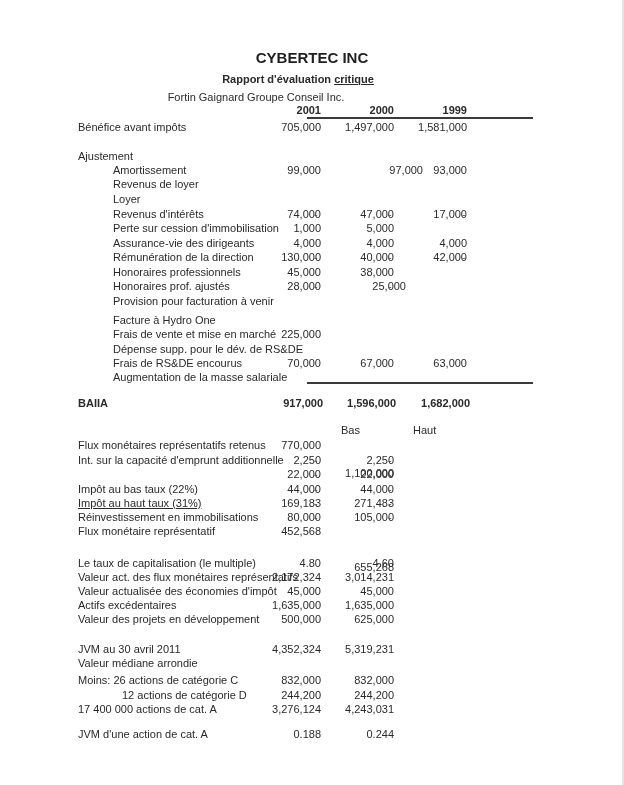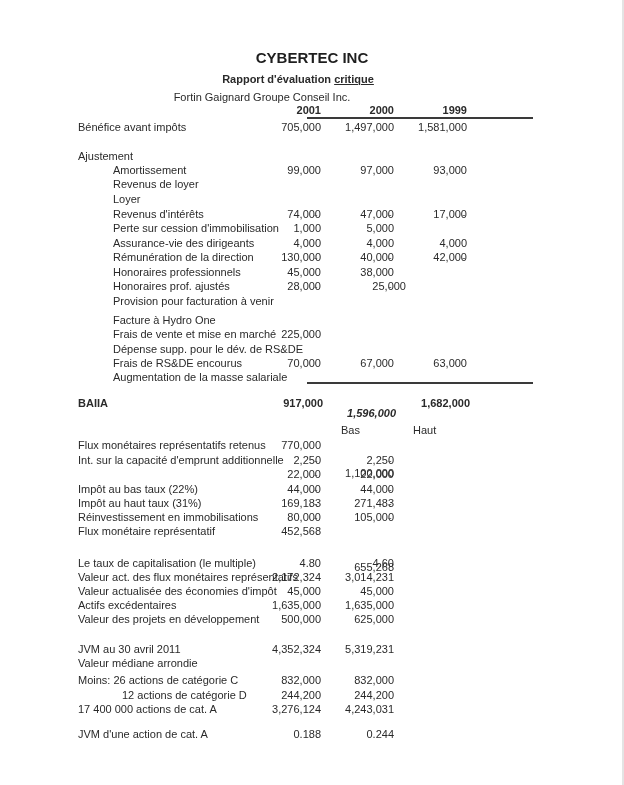--- a/index.html
+++ b/index.html
@@ -5,21 +5,21 @@
   html, body { margin: 0; padding: 0; }
   body {
     width: 624px; height: 785px; background: #ffffff; position: relative; overflow: hidden;
     font-family: "Liberation Sans", "DejaVu Sans", sans-serif; color: #2a2a2a; font-size: 11px;
   }
   .edge-right { position: absolute; right: 0; top: 0; width: 2px; height: 785px; background: #e4e4e4; }
   .abs { position: absolute; white-space: nowrap; line-height: 13px; }
   .title { left: 0; width: 624px; text-align: center; top: 51px; font-size: 15px; font-weight: bold; color: #1e1e1e; }
   .subtitle { left: 0; width: 596px; text-align: center; top: 73px; font-size: 11px; font-weight: bold; }
   .subtitle u { text-decoration: underline; }
-  .firm { left: 14px; width: 496px; text-align: center; top: 91px; font-size: 11px; }
+  .firm { left: 8px; width: 496px; text-align: center; top: 91px; font-size: 11px; }
   .hrule { position: absolute; left: 307px; width: 226px; height: 2px; background: #3a3a3a; }
   .lbl { left: 78px; }
   .lbl.ind { left: 113px; }
   .num { text-align: right; width: 90px; }
   .n1 { left: 231px; }   
   .n2 { left: 304px; }   
   .n3 { left: 377px; }   
   .bold { font-weight: bold; }
   .dash { position: absolute; line-height: 13px; color: #555; }
 </style>
@@ -42,21 +42,21 @@
   <div id="ebt-values">
       <div class="abs num" style="top: 121px; left: 231px;">705,000</div>
       <div class="abs num" style="top: 121px; left: 304px;">1,497,000</div>
       <div class="abs num" style="top: 121px; left: 377px;">1,581,000</div>
     </div>
 
   <div class="abs lbl" style="top:150px;">Ajustement</div>
   <div id="adjustments">
       <div class="abs lbl ind" style="top: 164px;">Amortissement</div>
       <div class="abs num" style="top: 164px; left: 231px;">99,000</div>
-      <div class="abs num" style="top: 164px; left: 304px;">97,000</div>
+      <div class="abs num" style="top: 164px; left: 304px; padding-left: 29px;">97,000</div>
       <div class="abs num" style="top: 164px; left: 377px;">93,000</div>
       <div class="abs lbl ind" style="top: 178px;">Revenus de loyer</div>
       <div class="abs lbl ind" style="top: 193px;">Loyer</div>
       <div class="abs lbl ind" style="top: 208px;">Revenus d'intérêts</div>
       <div class="abs num" style="top: 208px; left: 231px;">74,000</div>
       <div class="dash" style="top: 208px; left: 314px;">-</div>
       <div class="abs num" style="top: 208px; left: 304px;">47,000</div>
       <div class="dash" style="top: 208px; left: 388px;">-</div>
       <div class="abs num" style="top: 208px; left: 377px;">17,000</div>
       <div class="dash" style="top: 208px; left: 462px;">-</div>
@@ -91,21 +91,21 @@
       <div class="abs num" style="top: 357px; left: 231px;">70,000</div>
       <div class="abs num" style="top: 357px; left: 304px;">67,000</div>
       <div class="abs num" style="top: 357px; left: 377px;">63,000</div>
       <div class="abs lbl ind" style="top: 371px;">Augmentation de la masse salariale</div>
     </div>
 
   <div class="hrule" style="top:382px;"></div>
   <div class="abs lbl bold" style="top:397px;">BAIIA</div>
   <div id="ebitda-values">
       <div class="abs num bold" style="top: 397px; left: 233px;">917,000</div>
-      <div class="abs num bold" style="top: 407px; left: 306px; font-style: italic;">1,596,000</div>
+      <div class="abs num bold" style="top: 397px; left: 306px;">1,596,000</div>
       <div class="abs num bold" style="top: 397px; left: 380px;">1,682,000</div>
     </div>
 
   <div class="abs" style="top:424px;left:341px;">Bas</div>
   <div class="abs" style="top:424px;left:413px;">Haut</div>
 
   <div id="cashflow">
       <div class="abs lbl" style="top: 439px;">Flux monétaires représentatifs retenus</div>
       <div class="abs num" style="top: 439px; left: 231px;">770,000</div>
       <div class="abs num" style="top: 439px; left: 304px; margin-top: 28px;">1,100,000</div>
@@ -116,21 +116,21 @@
       <div class="dash" style="top: 454px; left: 388px;">-</div>
       <div class="abs num" style="top: 468px; left: 231px;">22,000</div>
       <div class="dash" style="top: 468px; left: 314px;">-</div>
       <div class="abs num" style="top: 468px; left: 304px;">22,000</div>
       <div class="dash" style="top: 468px; left: 388px;">-</div>
       <div class="abs lbl" style="top: 483px; text-align: right;">Impôt au bas taux (22%)</div>
       <div class="abs num" style="top: 483px; left: 231px;">44,000</div>
       <div class="dash" style="top: 483px; left: 314px;">-</div>
       <div class="abs num" style="top: 483px; left: 304px;">44,000</div>
       <div class="dash" style="top: 483px; left: 388px;">-</div>
-      <div class="abs lbl" style="top: 497px;">Impôt au haut taux (31%)</div>
+      <div class="abs lbl" style="top: 497px; text-decoration: underline;">Impôt au haut taux (31%)</div>
       <div class="abs num" style="top: 497px; left: 231px;">169,183</div>
       <div class="dash" style="top: 497px; left: 314px;">-</div>
       <div class="abs num" style="top: 497px; left: 304px;">271,483</div>
       <div class="dash" style="top: 497px; left: 388px;">-</div>
       <div class="abs lbl" style="top: 511px;">Réinvestissement en immobilisations</div>
       <div class="abs num" style="top: 511px; left: 231px;">80,000</div>
       <div class="dash" style="top: 511px; left: 314px;">-</div>
       <div class="abs num" style="top: 511px; left: 304px;">105,000</div>
       <div class="dash" style="top: 511px; left: 388px;">-</div>
       <div class="abs lbl" style="top: 525px;">Flux monétaire représentatif</div>

